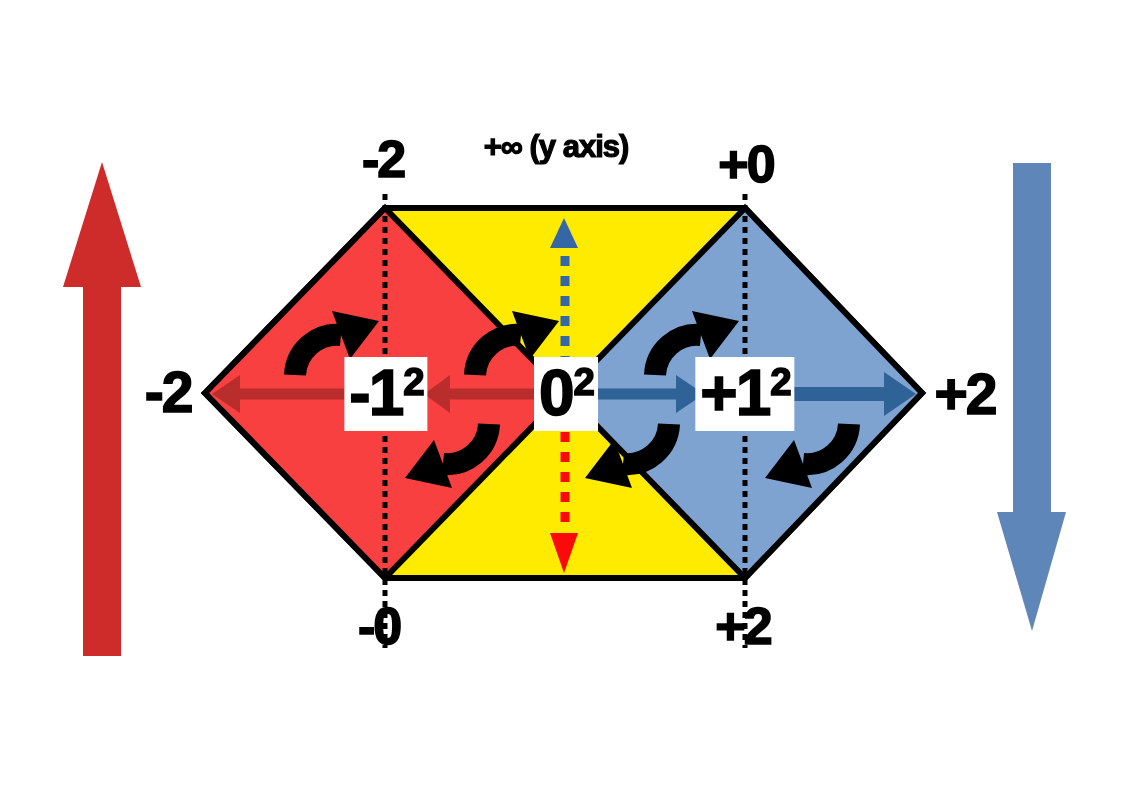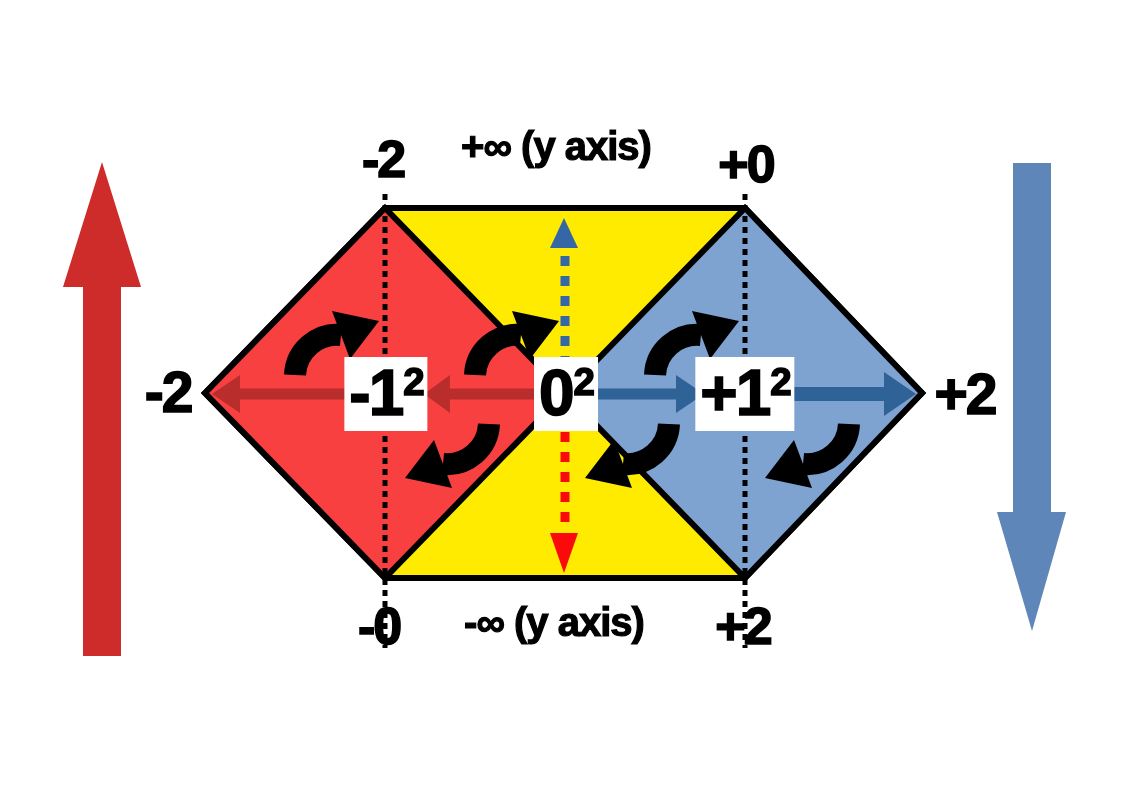--- a/index.html
+++ b/index.html
@@ -16,21 +16,21 @@
     position: absolute;
     transform: translate(-50%, -50%);
     white-space: nowrap;
     color: #000;
     font-weight: bold;
     line-height: 1;
     letter-spacing: -2px;
     -webkit-text-stroke: 1.6px #000;
   }
   .tick  { font-size: 52px; }
-  .axis  { font-size: 40px; letter-spacing: -1px; -webkit-text-stroke: 1.2px #000; }
+  .axis  { font-size: 31px; letter-spacing: -1px; -webkit-text-stroke: 1.2px #000; }
   .end   { font-size: 57px; }
   .node {
     position: absolute;
     transform: translate(-50%, -50%);
     background: #ffffff;
     color: #000;
     font-weight: bold;
     font-size: 64px;
     line-height: 1.0;
     padding: 4px 5px 6px 5px;
@@ -93,21 +93,20 @@
   </svg>
 
   <div class="lbl tick" style="left:383px; top:159px;">-2</div>
   <div class="lbl axis" style="left:556px; top:146px;">+∞ (y axis)</div>
   <div class="lbl tick" style="left:746px; top:164px;">+0</div>
 
   <div class="lbl end" style="left:168px; top:392px;">-2</div>
   <div class="lbl end" style="left:965px; top:394px;">+2</div>
 
   <div class="lbl tick" style="left:379px; top:626px;">-0</div>
-  <div class="lbl axis" style="left:554px; top:622px;">-∞ (y axis)</div>
   <div class="lbl tick" style="left:743px; top:626px;">+2</div>
 
   <div class="node" style="left:386px; top:394px;">
     <span>-1</span><span class="sup">2</span>
   </div>
   <div class="node" style="left:566px; top:394px;">
     <span>0</span><span class="sup">2</span>
   </div>
   <div class="node" style="left:745px; top:394px;">
     <span>+1</span><span class="sup">2</span>

